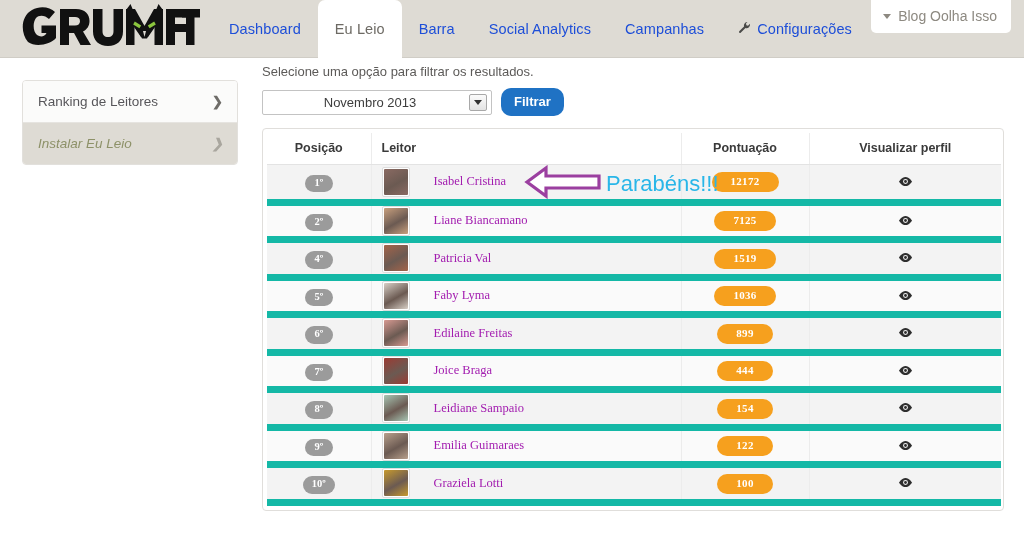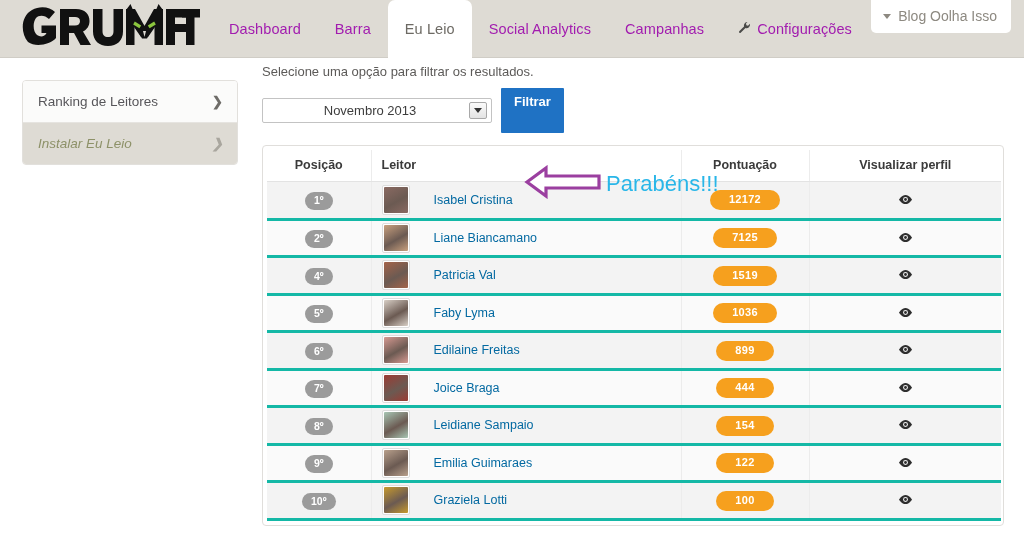--- a/index.html
+++ b/index.html
@@ -20,21 +20,21 @@
   }
   .logo {
     position: absolute; left: 22px; top: 4px;
     width: 178px; height: 48px;
   }
   .logo svg { display: block; }
 
   .nav { position: absolute; left: 212px; top: 0; height: 58px; display: flex; align-items: stretch; }
   .nav-item {
     display: flex; align-items: center; padding: 0 17px;
-    font-size: 14.5px; color: #a21caf; height: 58px;
+    font-size: 14.5px; color: #1d4ed8; height: 58px;
     cursor: pointer; white-space: nowrap;
     letter-spacing: .1px;
   }
   .nav-item.active {
     background: #ffffff;
     color: #6d6a64;
     border-radius: 7px 7px 0 0;
   }
   .nav-item .wrench { margin-right: 6px; display: inline-block; }
 
@@ -103,22 +103,22 @@
   .select-btn i {
     width: 0; height: 0;
     border-left: 4px solid transparent;
     border-right: 4px solid transparent;
     border-top: 5px solid #333;
   }
   .btn-filtrar {
     background: #1f72c4;
     color: #ffffff;
     font-size: 13px; font-weight: bold;
-    border: none; border-radius: 1px;
-    padding: 6px 13px 24px;
+    border: none; border-radius: 10px;
+    padding: 6px 13px 7px;
     cursor: pointer;
     font-family: "Liberation Sans", sans-serif;
   }
 
   
   .panel {
     margin-top: 12px;
     width: 742px;
     border: 1px solid #e0dedb;
     border-radius: 4px;
@@ -133,22 +133,23 @@
     background: #ffffff;
   }
   table.rank th.c-pos { width: 104px; text-align: center; }
   table.rank th.c-leitor { width: 310px; text-align: left; border-left: 1px solid #ececec; }
   table.rank th.c-pont { width: 128px; text-align: center; border-left: 1px solid #ececec; }
   table.rank th.c-perfil { width: 192px; text-align: center; border-left: 1px solid #ececec; }
 
   table.rank td {
     padding: 0 10px;
     height: 37.5px;
-    border-bottom: 3px solid #14b8a6;
+    border-bottom: 7px solid #14b8a6;
     vertical-align: middle;
+    font-family: Liberation Serif, serif;
   }
   table.rank td.c-pos { text-align: center; }
   table.rank td.c-leitor { border-left: 1px solid #ececec; }
   table.rank td.c-pont { text-align: center; border-left: 1px solid #ececec; }
   table.rank td.c-perfil { text-align: center; border-left: 1px solid #ececec; }
   table.rank tbody tr:nth-child(odd) td { background: #f3f3f3; }
   table.rank tbody tr:nth-child(even) td { background: #fafafa; }
 
   .pos-badge {
     display: inline-block;
@@ -164,21 +165,21 @@
   .avatar {
     width: 28px; height: 30px;
     border: 1px solid #ddd;
     background: #fff;
     padding: 1px;
     border-radius: 2px;
     flex: 0 0 auto;
     overflow: hidden;
   }
   .avatar .ph { width: 100%; height: 100%; display: block; border-radius: 1px; }
-  .leitor-name { font-size: 12.5px; color: #0369a1; margin-left: 24px; white-space: nowrap; }
+  .leitor-name { font-size: 12.5px; color: #a21caf; margin-left: 24px; white-space: nowrap; }
   .score {
     display: inline-block;
     background: #f6a01e;
     color: #ffffff;
     font-size: 11px; font-weight: bold;
     border-radius: 11px;
     padding: 4px 19px 5px;
     line-height: 1;
     letter-spacing: .3px;
   }
@@ -229,25 +230,25 @@
         <path d="M144 5 L168 5 L168 13.5 L153 13.5 L153 20 L166 20 L166 28 L153 28 L153 41 L144 41 Z" fill="#111"></path>
 
         <path d="M160 5 L178 5 L178 13.5 L172.5 13.5 L172.5 41 L164 41 L164 13.5 L160 13.5 Z" fill="#111"></path>
       </svg>
     </div>
 
     <div class="nav">
       <div class="nav-item">
         <span>Dashboard</span>
       </div>
+      <div class="nav-item active">
+        <span>Eu Leio</span>
+      </div>
       <div class="nav-item">
         <span>Barra</span>
-      </div>
-      <div class="nav-item active">
-        <span>Eu Leio</span>
       </div>
       <div class="nav-item">
         <span>Social Analytics</span>
       </div>
       <div class="nav-item">
         <span>Campanhas</span>
       </div>
       <div class="nav-item">
         <span class="wrench">
           <svg width="13" height="13" viewBox="0 0 16 16">

